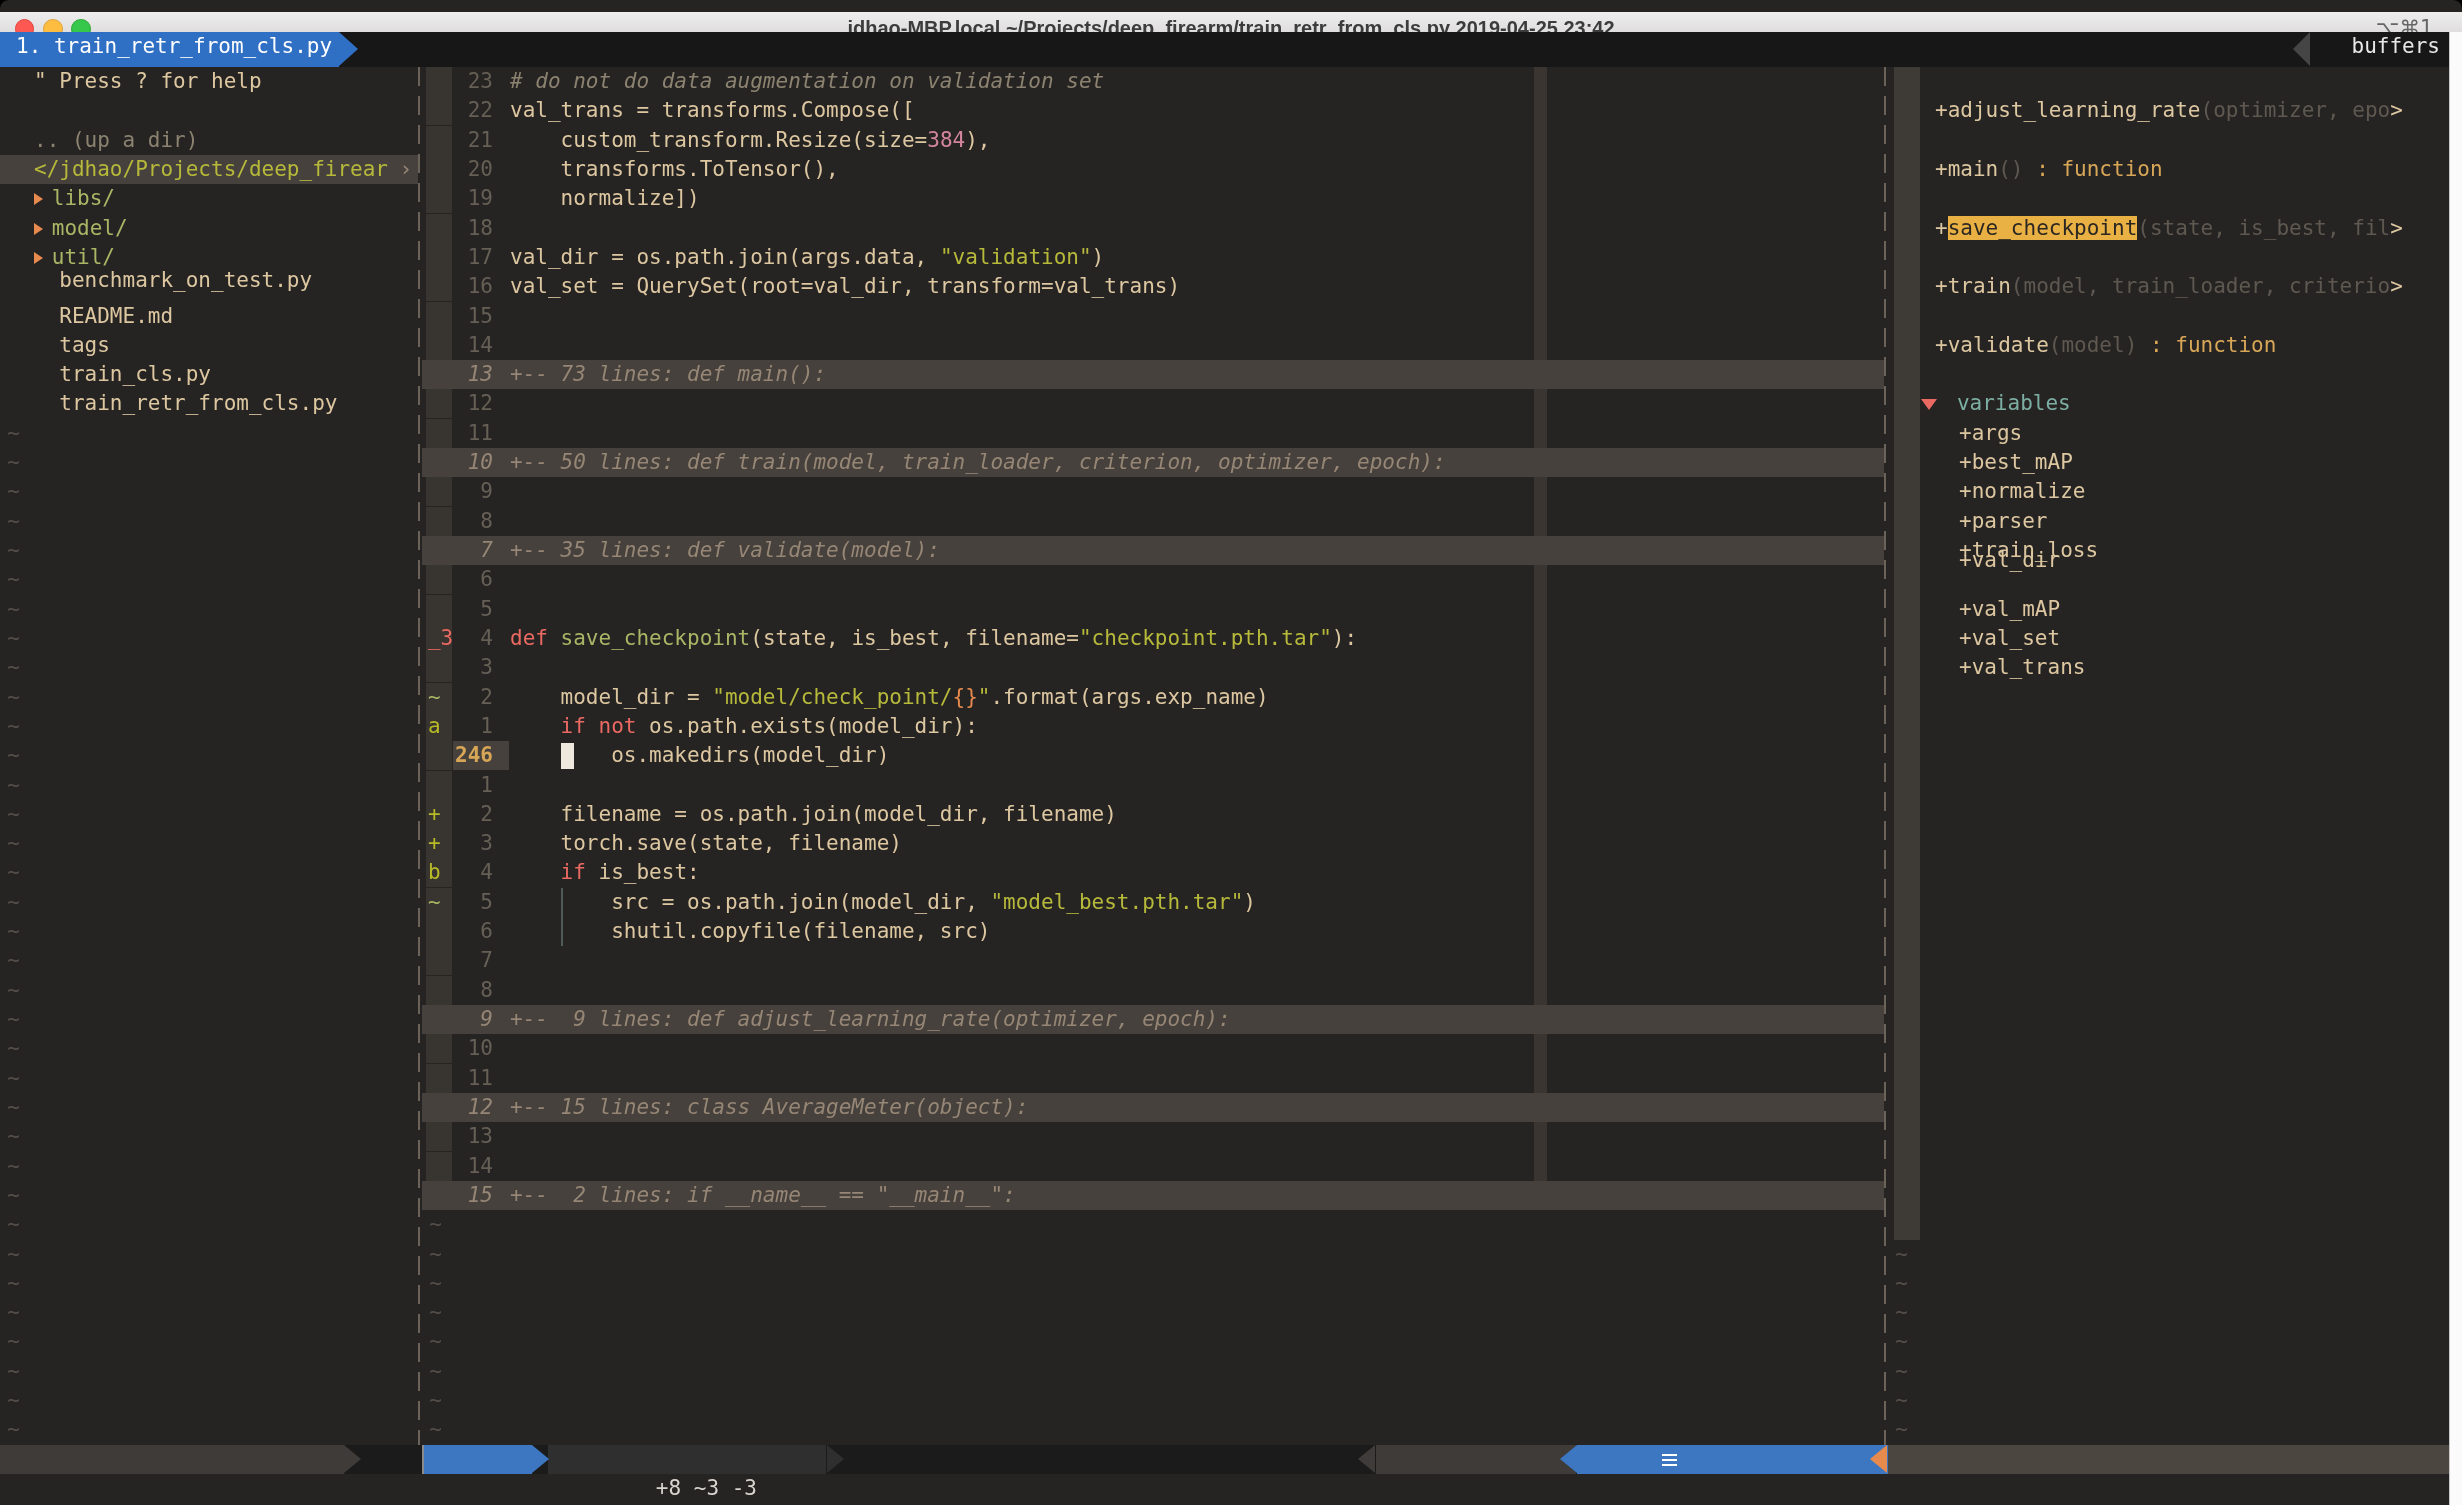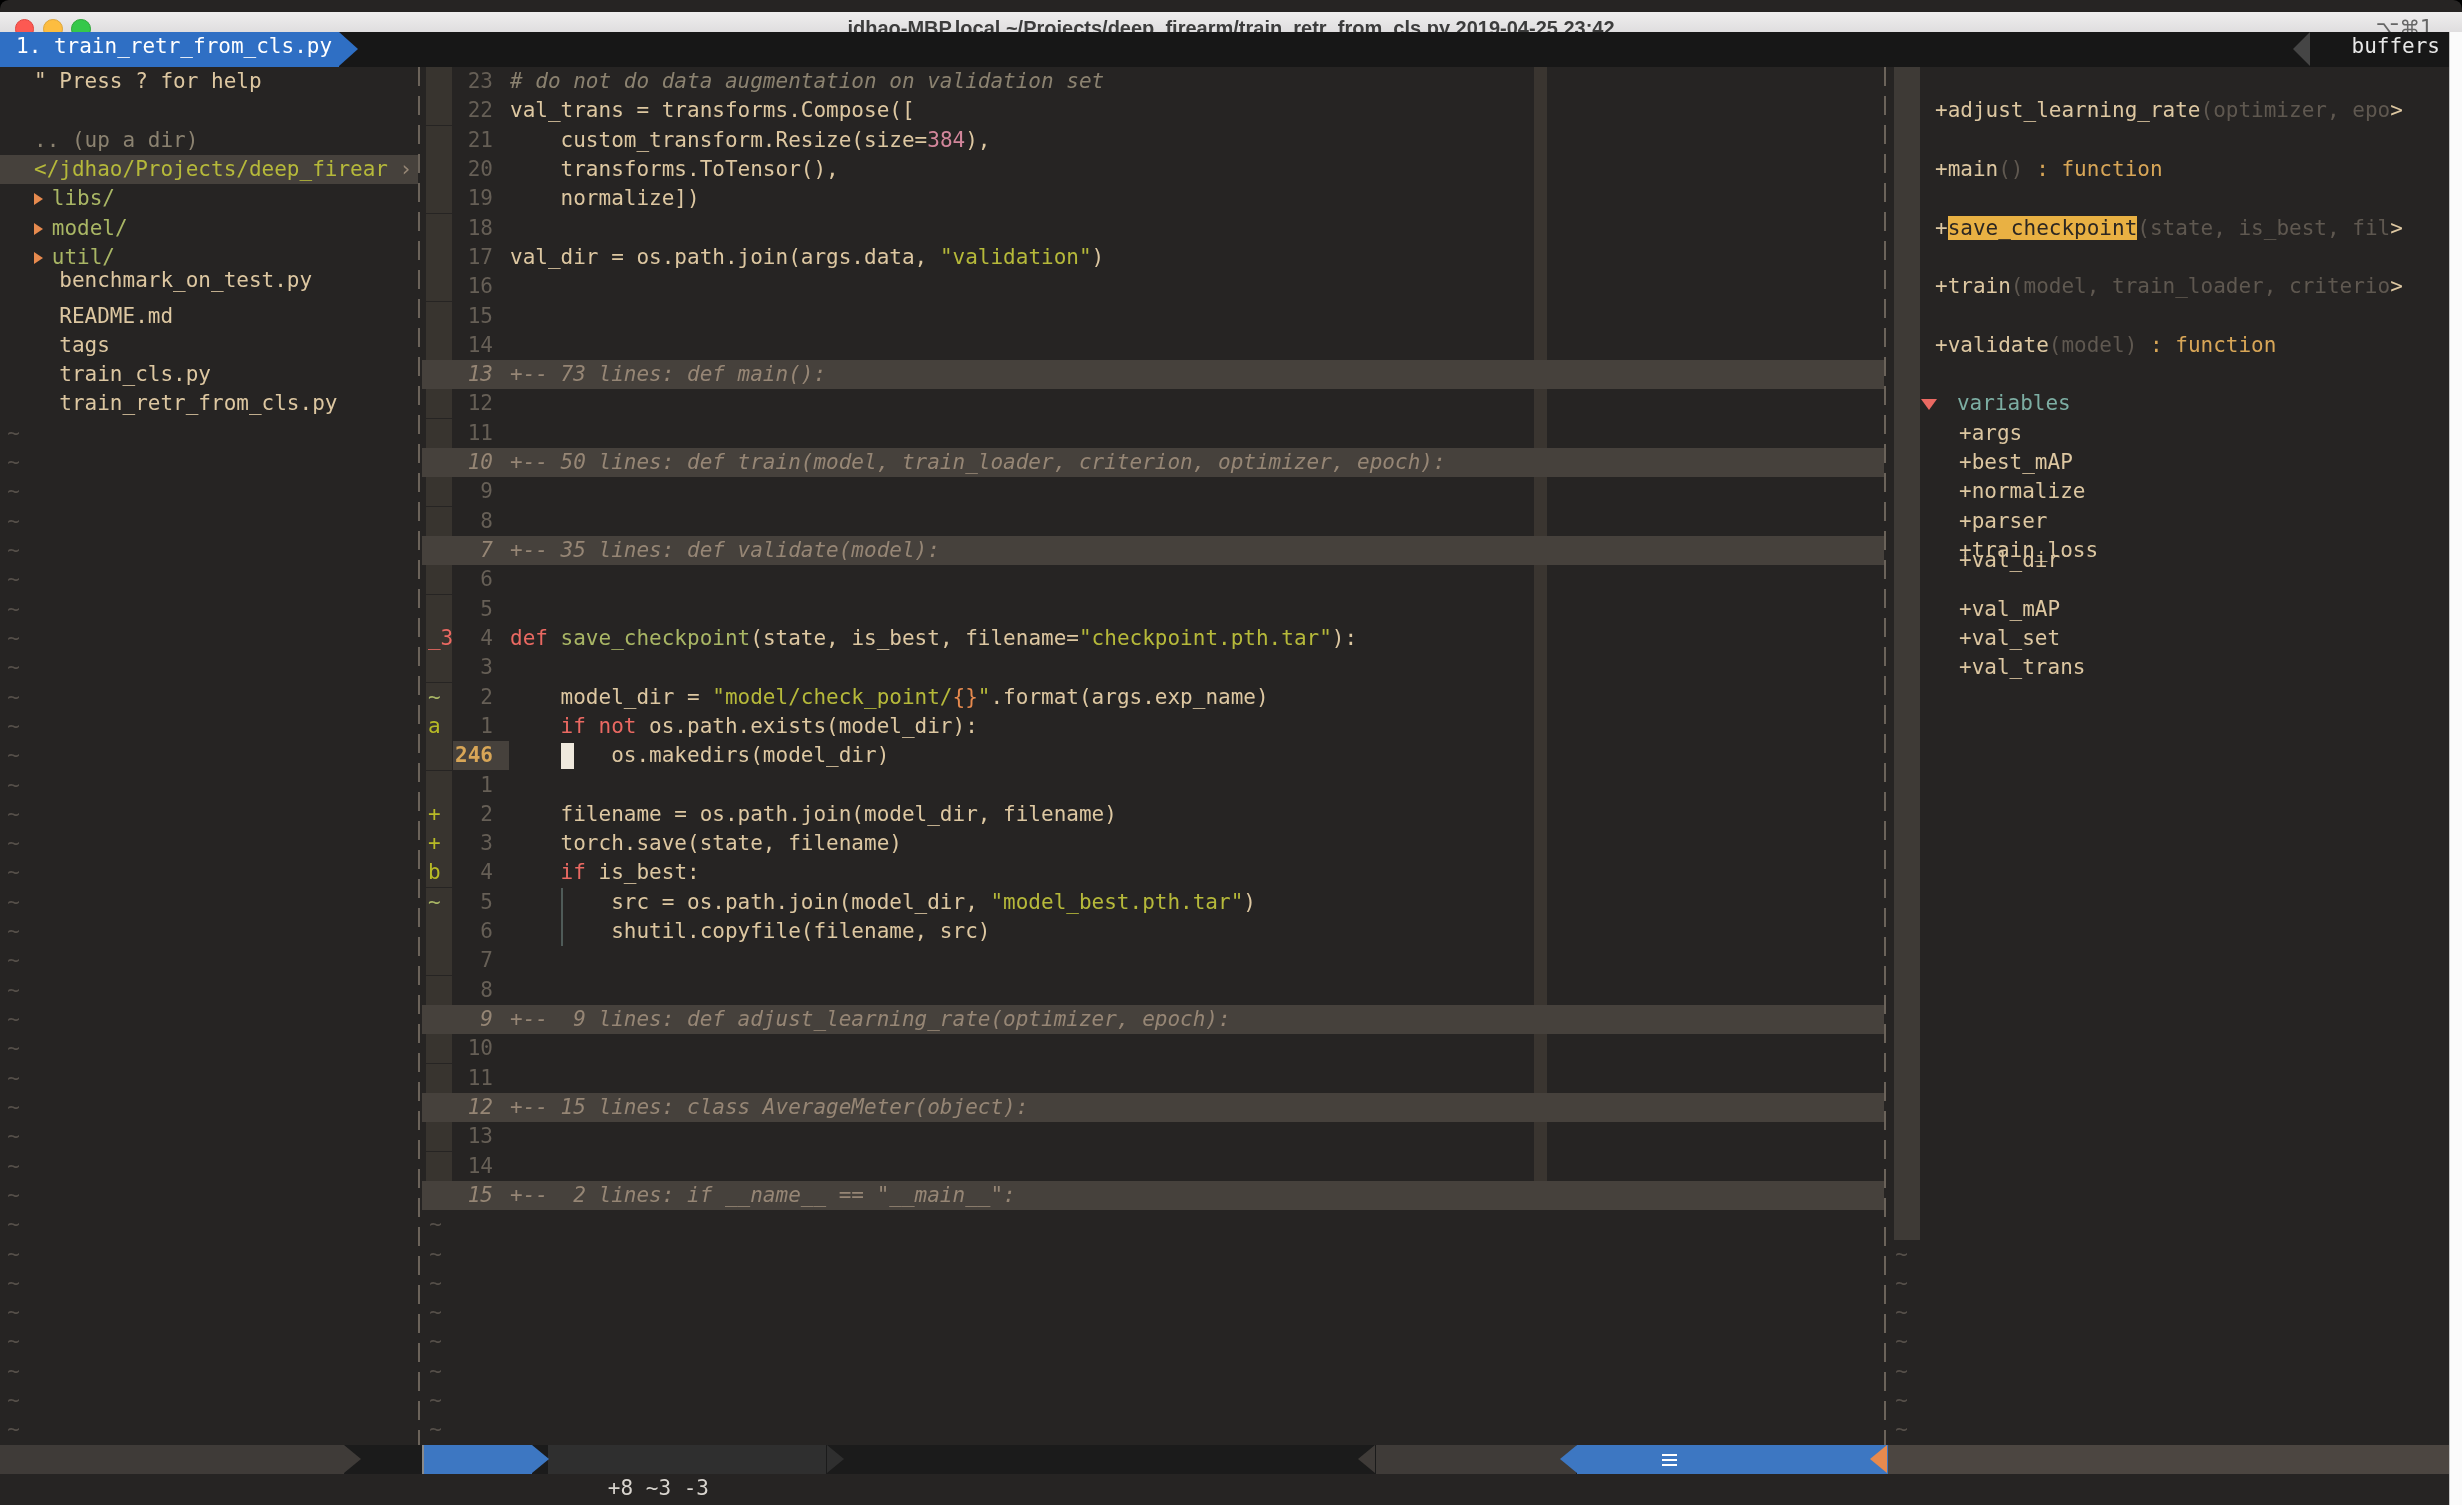--- a/index.html
+++ b/index.html
@@ -167,21 +167,21 @@
     <div class="vsep" style="left:418px;"></div>
     <div class="panel" id="editor" style="left:422px;width:1462px;">
       <div class="ccol"></div>
     <div class="row" style="top: 0px;"><div class="strip"></div><span class="lnum">23</span><span class="code"><span class="c-comment"># do not do data augmentation on validation set</span></span></div>
         <div class="row" style="top: 29px;"><div class="strip"></div><span class="lnum">22</span><span class="code"><span class="c-fg">val_trans = transforms.Compose([</span></span></div>
         <div class="row" style="top: 59px;"><div class="strip"></div><span class="lnum">21</span><span class="code"><span class="c-fg">    custom_transform.Resize(size=</span><span class="c-num">384</span><span class="c-fg">),</span></span></div>
         <div class="row" style="top: 88px;"><div class="strip"></div><span class="lnum">20</span><span class="code"><span class="c-fg">    transforms.ToTensor(),</span></span></div>
         <div class="row" style="top: 117px;"><div class="strip"></div><span class="lnum">19</span><span class="code"><span class="c-fg">    normalize])</span></span></div>
         <div class="row" style="top: 147px;"><div class="strip"></div><span class="lnum">18</span></div>
         <div class="row" style="top: 176px;"><div class="strip"></div><span class="lnum">17</span><span class="code"><span class="c-fg">val_dir = os.path.join(args.data, </span><span class="c-str">"validation"</span><span class="c-fg">)</span></span></div>
-        <div class="row" style="top: 205px;"><div class="strip"></div><span class="lnum">16</span></div>
+        <div class="row" style="top: 205px;"><div class="strip"></div><span class="lnum">16</span><span class="code"><span class="c-fg">val_set = QuerySet(root=val_dir, transform=val_trans)</span></span></div>
         <div class="row" style="top: 235px;"><div class="strip"></div><span class="lnum">15</span></div>
         <div class="row" style="top: 264px;"><div class="strip"></div><span class="lnum">14</span></div>
         <div class="row foldrow" style="top: 293px;"><span class="lnum">13</span><span class="foldtext">+-- 73 lines: def main():</span></div>
         <div class="row" style="top: 322px;"><div class="strip"></div><span class="lnum">12</span></div>
         <div class="row" style="top: 352px;"><div class="strip"></div><span class="lnum">11</span></div>
         <div class="row foldrow" style="top: 381px;"><span class="lnum">10</span><span class="foldtext">+-- 50 lines: def train(model, train_loader, criterion, optimizer, epoch):</span></div>
         <div class="row" style="top: 410px;"><div class="strip"></div><span class="lnum">9</span></div>
         <div class="row" style="top: 440px;"><div class="strip"></div><span class="lnum">8</span></div>
         <div class="row foldrow" style="top: 469px;"><span class="lnum">7</span><span class="foldtext">+-- 35 lines: def validate(model):</span></div>
         <div class="row" style="top: 498px;"><div class="strip"></div><span class="lnum">6</span></div>
@@ -272,21 +272,21 @@
     <div class="seg" style="left:0;width:344px;background:var(--seggray);">
       <span style="position:absolute;left:22px;color:var(--stgray);">~/Projects/deep_firearm</span>
     </div>
     <div class="arrow-r" style="left:344px;border-left:17.6px solid var(--seggray);"></div>
     <div class="seg" style="left:422px;width:2.2px;background:#8a8a8a;"></div>
     <div class="seg" style="left:424px;width:108px;background:var(--blue);text-align:center;font-weight:bold;color:#fff;">
       <span>NORMAL</span>
     </div>
     <div class="seg" style="left:548px;width:278px;background:var(--segmid);"></div>
     <div class="arrow-r" style="left:532px;border-left:17.6px solid var(--blue);z-index:2;"></div>
-    <div class="seg" style="left:532px;color:var(--stlight);z-index:3;">
+    <div class="seg" style="left:580px;color:var(--stlight);z-index:3;">
       <span>+8 ~3 -3</span>
       
       
     </div>
     <div class="arrow-r" style="left:827px;border-left:17.6px solid var(--segmid);"></div>
     <div class="seg" style="left:852px;color:#8f8878;">
       <span>train_retr_from_cls.py</span>
     </div>
     <div class="seg" style="left:1271px;color:#8f8878;">
       <span>python</span>

